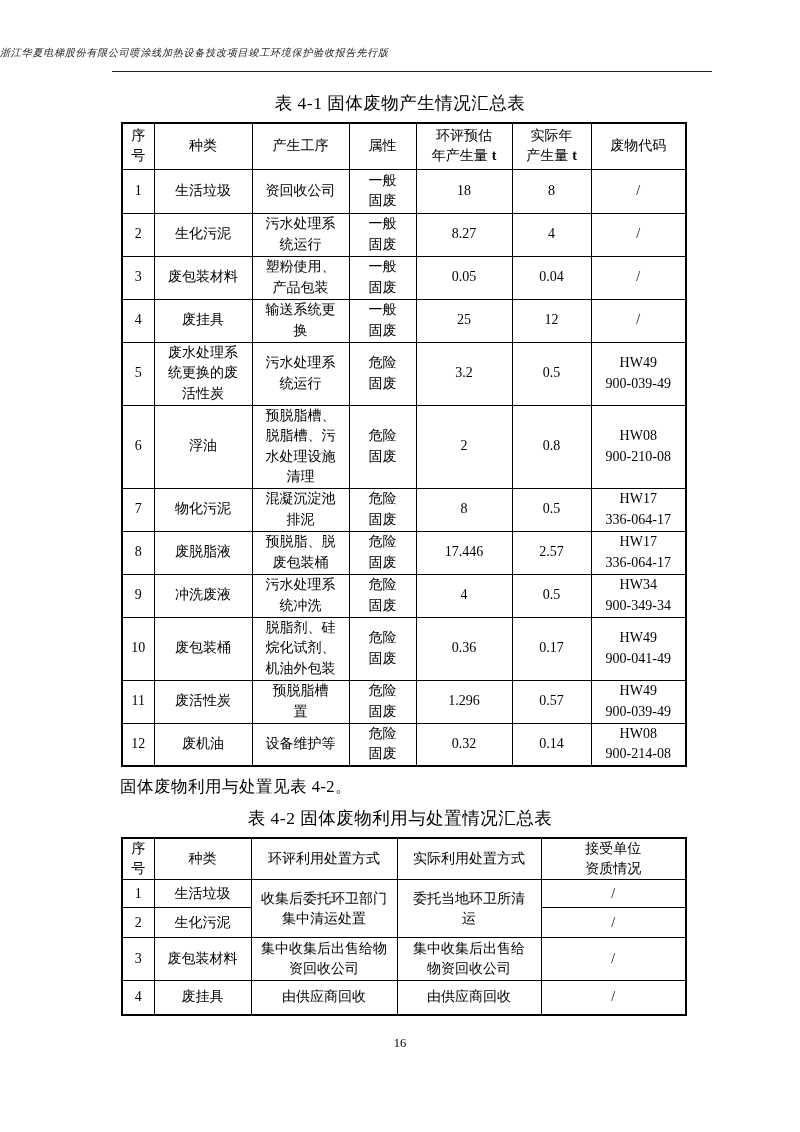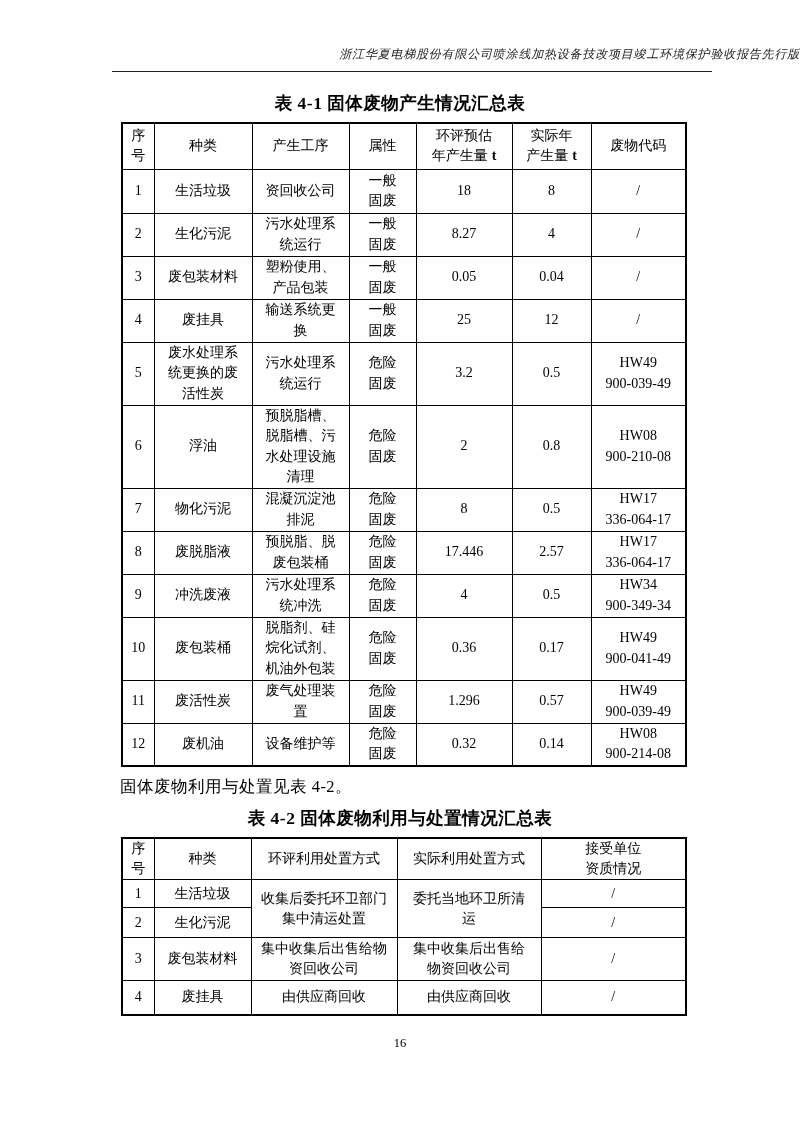--- a/index.html
+++ b/index.html
@@ -8,34 +8,34 @@
     background: #ffffff;
     font-family: "Liberation Serif", "DejaVu Serif", serif;
     color: #000;
     position: relative;
     overflow: hidden;
   }
   .page { position: absolute; inset: 0; }
 
   .doc-header {
     position: absolute; top: 46px; left: 0; width: 800px;
-    text-align: right;
-    font-size: 12px; font-style: italic;
+    text-align: left;
+    font-size: 10px; font-style: italic;
     letter-spacing: 0.8px;
     color: #1a1a1a;
   }
   .header-rule {
     position: absolute; top: 71px; left: 112px; width: 600px;
     border-top: 1.5px solid #222; height: 0;
   }
 
   .tbl-title {
     position: absolute; left: 0; width: 800px;
     text-align: center;
-    font-size: 17.5px; letter-spacing: 0.5px; font-weight: bold;
+    font-size: 17.5px; letter-spacing: 0.5px;
   }
   #t1-title { top: 91px; }
   #t2-title { top: 806px; }
 
   table {
     position: absolute; left: 121px;
     width: 564px;
     border-collapse: collapse;
     table-layout: fixed;
     border: 2px solid #000;
@@ -217,21 +217,21 @@
       <td>危险
 固废</td>
       <td>0.36</td>
       <td>0.17</td>
       <td>HW49
 900-041-49</td>
     </tr>
     <tr style="height:43px">
       <td>11</td>
       <td>废活性炭</td>
-      <td>废气处理装
+      <td>预脱脂槽
 置</td>
       <td>危险
 固废</td>
       <td>1.296</td>
       <td>0.57</td>
       <td>HW49
 900-039-49</td>
     </tr>
     <tr style="height:43px">
       <td>12</td>

